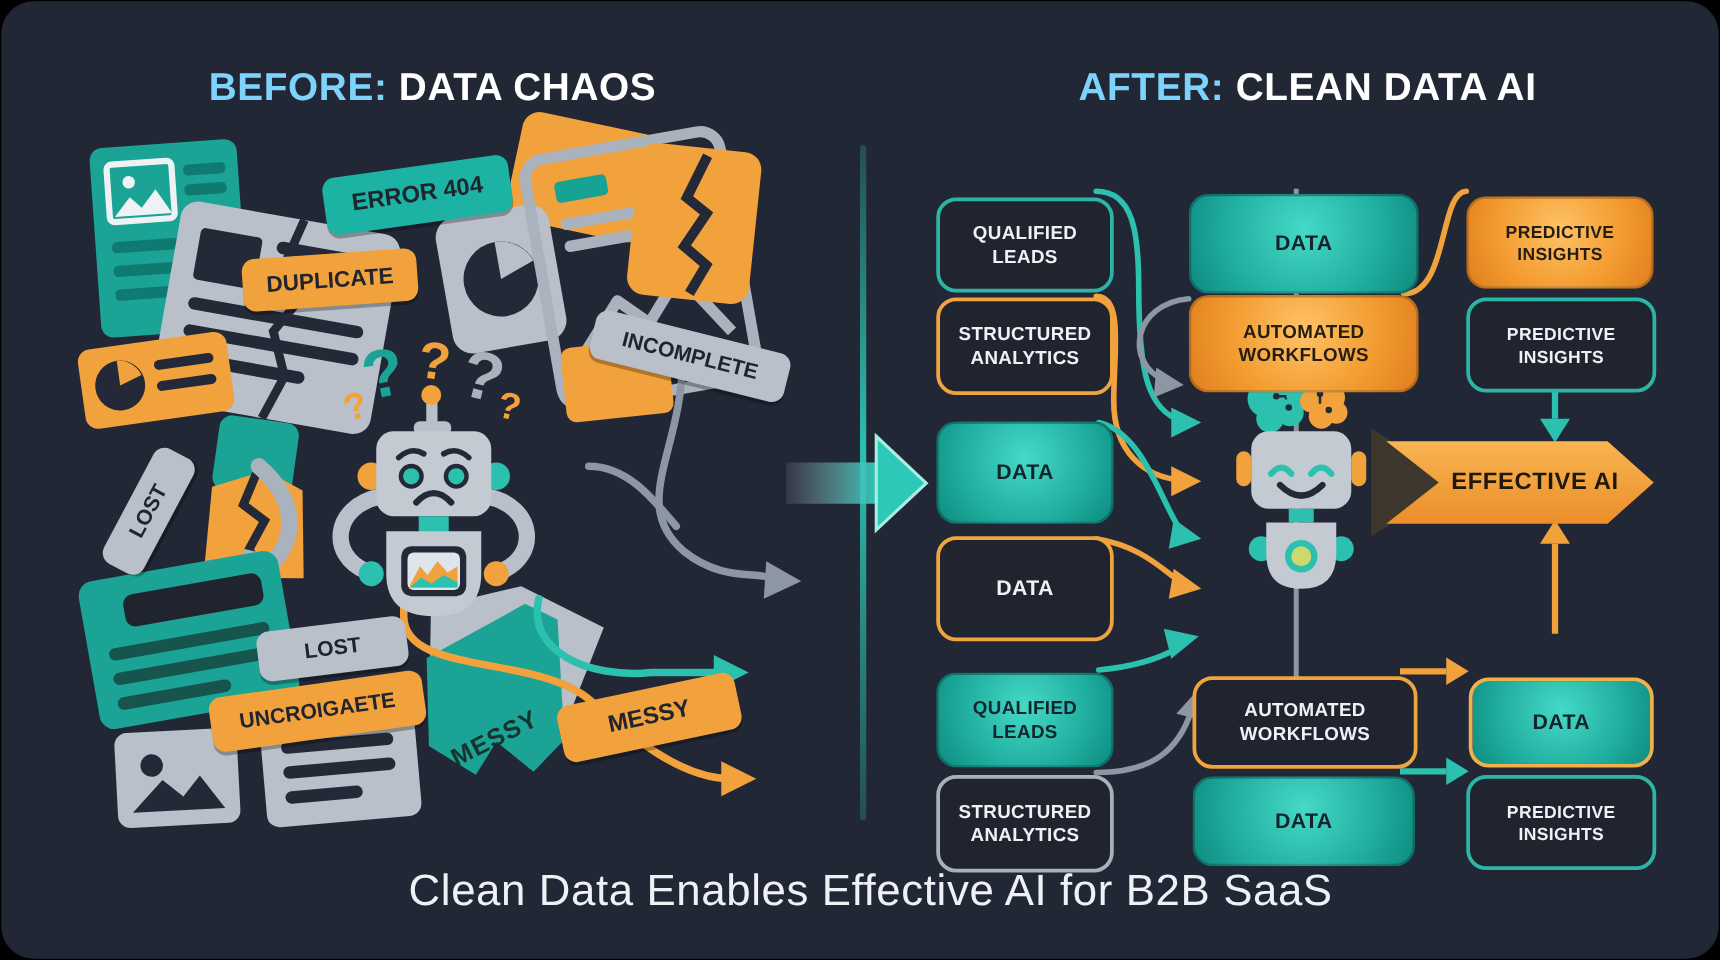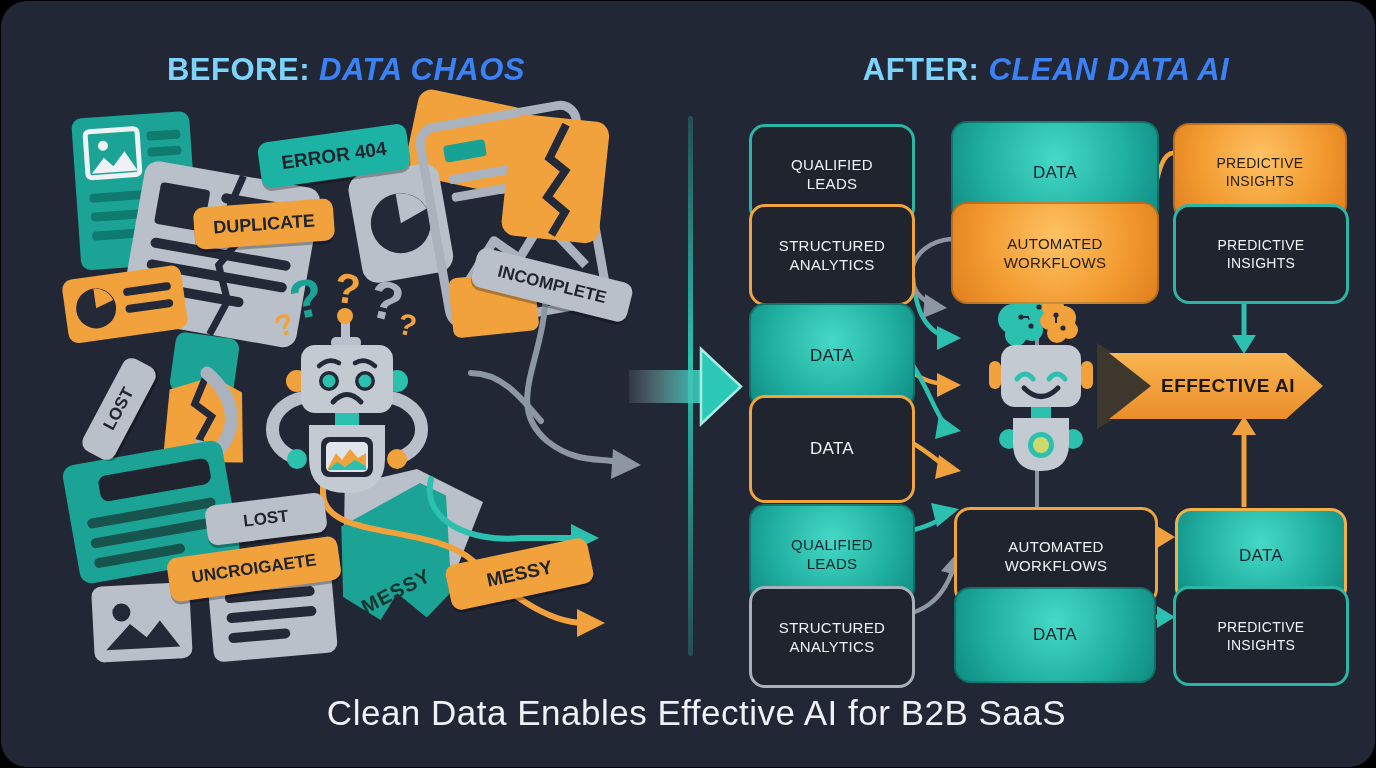--- a/index.html
+++ b/index.html
@@ -4,41 +4,41 @@
 <style>
   html,body{margin:0;padding:0;background:#000;}
   .stage{position:relative;width:1376px;height:768px;background:#000;overflow:hidden;
          font-family:"Liberation Sans","DejaVu Sans",sans-serif;}
   .card{position:absolute;inset:1px;background:#222735;border-radius:26px;overflow:hidden;}
 
   
   .title{position:absolute;top:48px;height:42px;display:flex;align-items:center;justify-content:center;
          font-weight:800;font-size:31px;letter-spacing:.5px;white-space:pre;}
   .title .muted{color:#7dd3fc;}
-  .title .bright{color:#3b82f6;font-style:italic;}
+  .title .bright{color:#ffffff;}
   .title-left{left:0;width:690px;}
   .title-right{left:702px;width:686px;}
   .caption{position:absolute;left:0;right:0;top:692px;text-align:center;color:#eef1f5;
            font-size:35px;font-weight:400;letter-spacing:.5px;margin-left:17px;}
 
   
   svg.layer{position:absolute;left:0;top:0;}
 
   
   .pill{position:absolute;display:flex;align-items:center;justify-content:center;border-radius:10px;
         font-weight:800;color:#20242e;box-shadow:0 3px 0 rgba(0,0,0,.28);white-space:nowrap;}
   .pill.gray{background:#b9c0c9;}
   .pill.orange{background:#f2a23c;}
   .pill.teal{background:#1db3a4;}
   .freetext{position:absolute;display:flex;align-items:center;justify-content:center;
             font-weight:800;color:#173832;background:none;box-shadow:none;}
 
   
   .fbox{position:absolute;display:flex;align-items:center;justify-content:center;text-align:center;
-        border-radius:16px;font-weight:400;font-size:15px;line-height:1.3;letter-spacing:.3px;padding:16px;}
+        border-radius:16px;font-weight:700;font-size:15px;line-height:1.3;letter-spacing:.3px;padding:4px;margin-top:34px;}
   .teal-outline{border:3px solid #2cb5a7;background:#20242f;color:#eef2f6;}
   .orange-outline{border:3px solid #f0a43e;background:#20242f;color:#eef2f6;}
   .gray-outline{border:3px solid #a8b0ba;background:#20242f;color:#eef2f6;}
   .teal-fill{background:radial-gradient(circle at 50% 35%,#46d9c7 0%,#1fae9f 60%,#0f8b80 100%);
              color:#13242c;border:2px solid rgba(0,0,0,.25);}
   .orange-fill{background:radial-gradient(circle at 50% 35%,#ffc266 0%,#f29a2e 60%,#e07f1f 100%);
                color:#241d12;border:2px solid rgba(0,0,0,.2);}
   .teal-fill-orange{background:radial-gradient(circle at 50% 35%,#46d9c7 0%,#1fae9f 60%,#0f8b80 100%);
                     color:#13242c;border:3px solid #f0b04a;}
   .banner-text{position:absolute;left:1152px;top:366px;width:150px;height:38px;display:flex;align-items:center;

